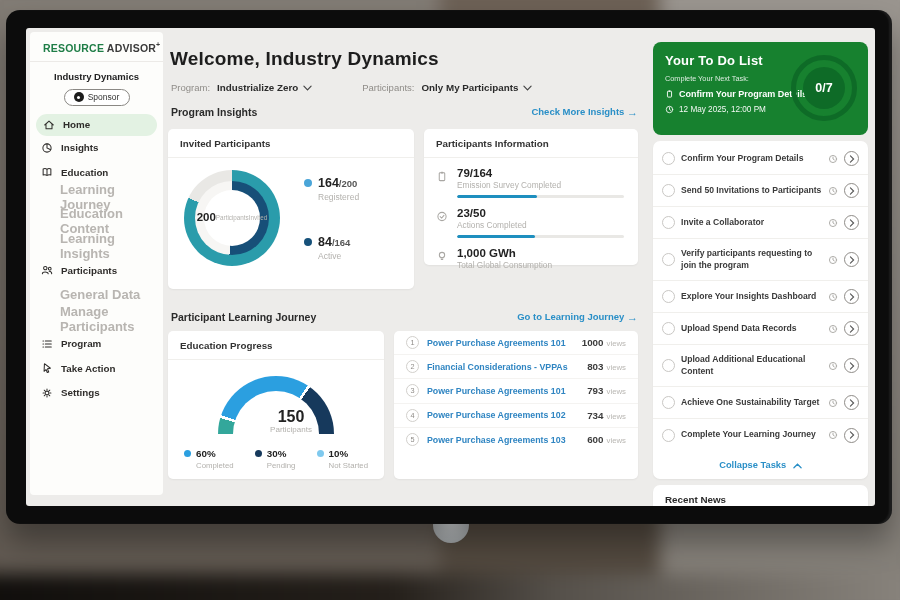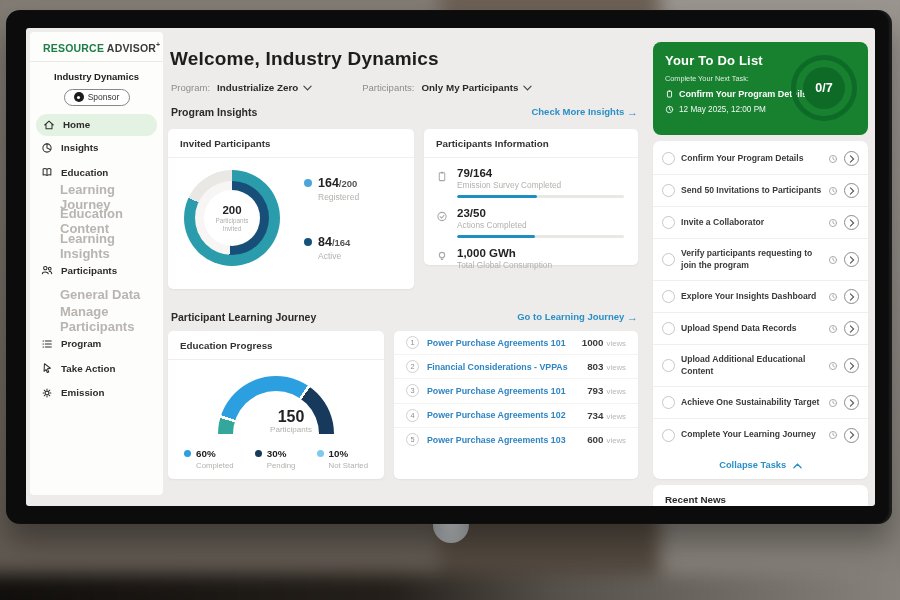--- a/index.html
+++ b/index.html
@@ -54,21 +54,21 @@
   .card { position:absolute; background:#fff; border-radius:5px; box-shadow:0 1px 2px rgba(0,0,0,.05); }
   .card-title { font-weight:bold; font-size:9.8px; color:#333; padding:9px 12px 8px; border-bottom:1px solid #f0efec; }
 
   .card-invited { left:142px; top:101px; width:246px; height:160px; }
   .invited-body { display:flex; align-items:center; padding:12px 10px 0 16px; }
   .donut { position:relative; width:96px; height:96px; border-radius:50%;
            background:conic-gradient(#2a9cab 0 295deg,#e9e8e5 295deg 360deg); }
   .donut .r2 { position:absolute; inset:11px; border-radius:50%;
                background:conic-gradient(#174f78 0 184deg,#f7f6f4 184deg 360deg); }
   .donut .hole { position:absolute; inset:20px; border-radius:50%; background:#fff;
-                 display:flex; flex-direction:column; align-items:center; justify-content:center; line-height:1.15; }
+                 display:flex; flex-direction:row; align-items:center; justify-content:center; line-height:1.15; }
   .donut .hole .v { font-size:11.5px; font-weight:bold; color:#222; }
   .donut .hole .l { font-size:6.3px; color:#b3b1ad; }
   .dlegend { margin-left:24px; display:flex; flex-direction:column; gap:33px; }
   .dleg-item .top { display:flex; align-items:center; gap:6px; }
   .dleg-dot { width:8px; height:8px; border-radius:50%; }
   .dleg-v { font-size:12.5px; font-weight:bold; color:#222; }
   .dleg-t { font-size:9.5px; font-weight:bold; color:#555; }
   .dleg-l { font-size:8.5px; color:#b3b1ad; margin:2px 0 0 14px; }
 
   .card-info { left:398px; top:101px; width:214px; height:136px; }
@@ -217,21 +217,21 @@
         <svg width="12" height="12" viewBox="0 0 14 14" fill="none" stroke="currentColor" stroke-width="1.2" stroke-linejoin="round">
               <path d="M4 2 L11 7.3 L7.6 8 L9 11.6 L7.3 12.3 L5.9 8.8 L3.6 10.8 Z"></path>
             </svg>
         <span>Take Action</span>
       </div>
       <div class="nav-item">
         <svg width="12" height="12" viewBox="0 0 14 14" fill="none" stroke="currentColor" stroke-width="1.2" stroke-linecap="round">
               <circle cx="7" cy="7" r="2.2"></circle>
               <path d="M10.4 7 H11.6 M9.4 9.4 L10.25 10.25 M7 10.4 V11.6 M4.6 9.4 L3.75 10.25 M3.6 7 H2.4 M4.6 4.6 L3.75 3.75 M7 3.6 V2.4 M9.4 4.6 L10.25 3.75"></path>
             </svg>
-        <span>Emission</span>
+        <span>Settings</span>
       </div>
     </div>
   </div>
 
   <div class="h1">Welcome, Industry Dynamics</div>
   <div class="filters">
     <span class="flabel">Program:</span>
     <span class="fvalue">
       <span>Industrialize Zero</span>
       <svg width="9" height="6" viewBox="0 0 10 6" fill="none" stroke="#444" stroke-width="1.3" stroke-linecap="round">

